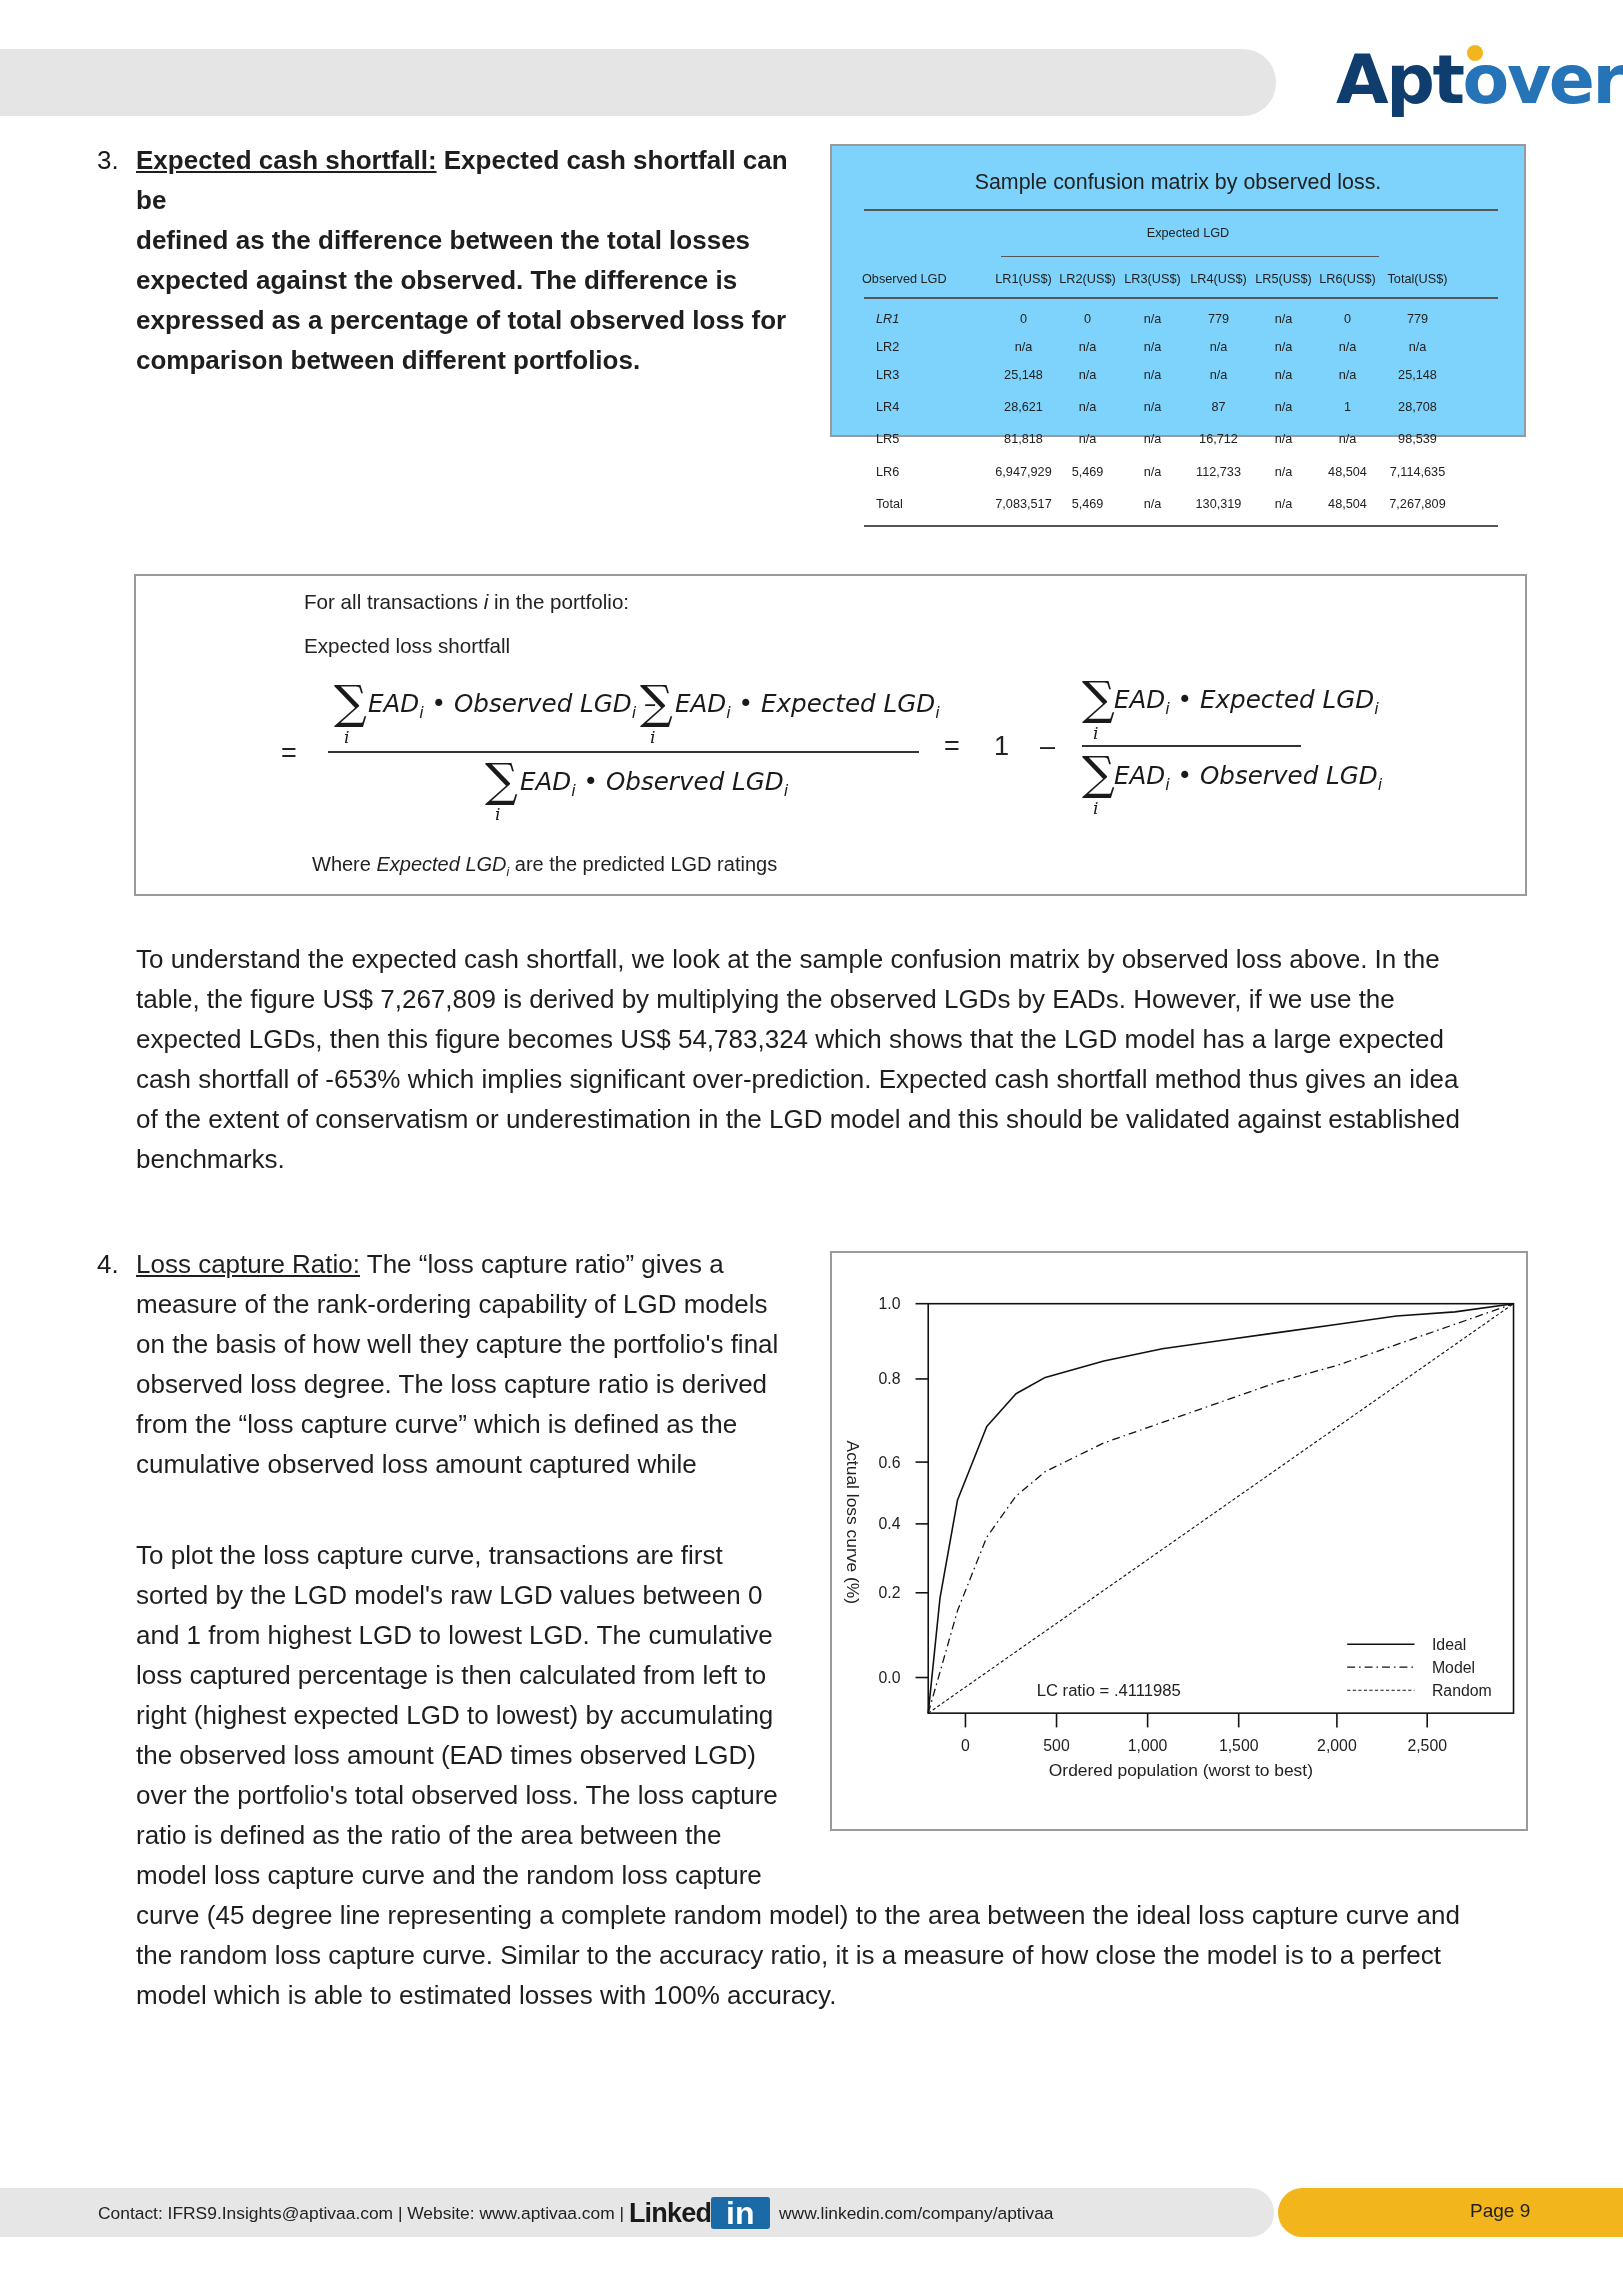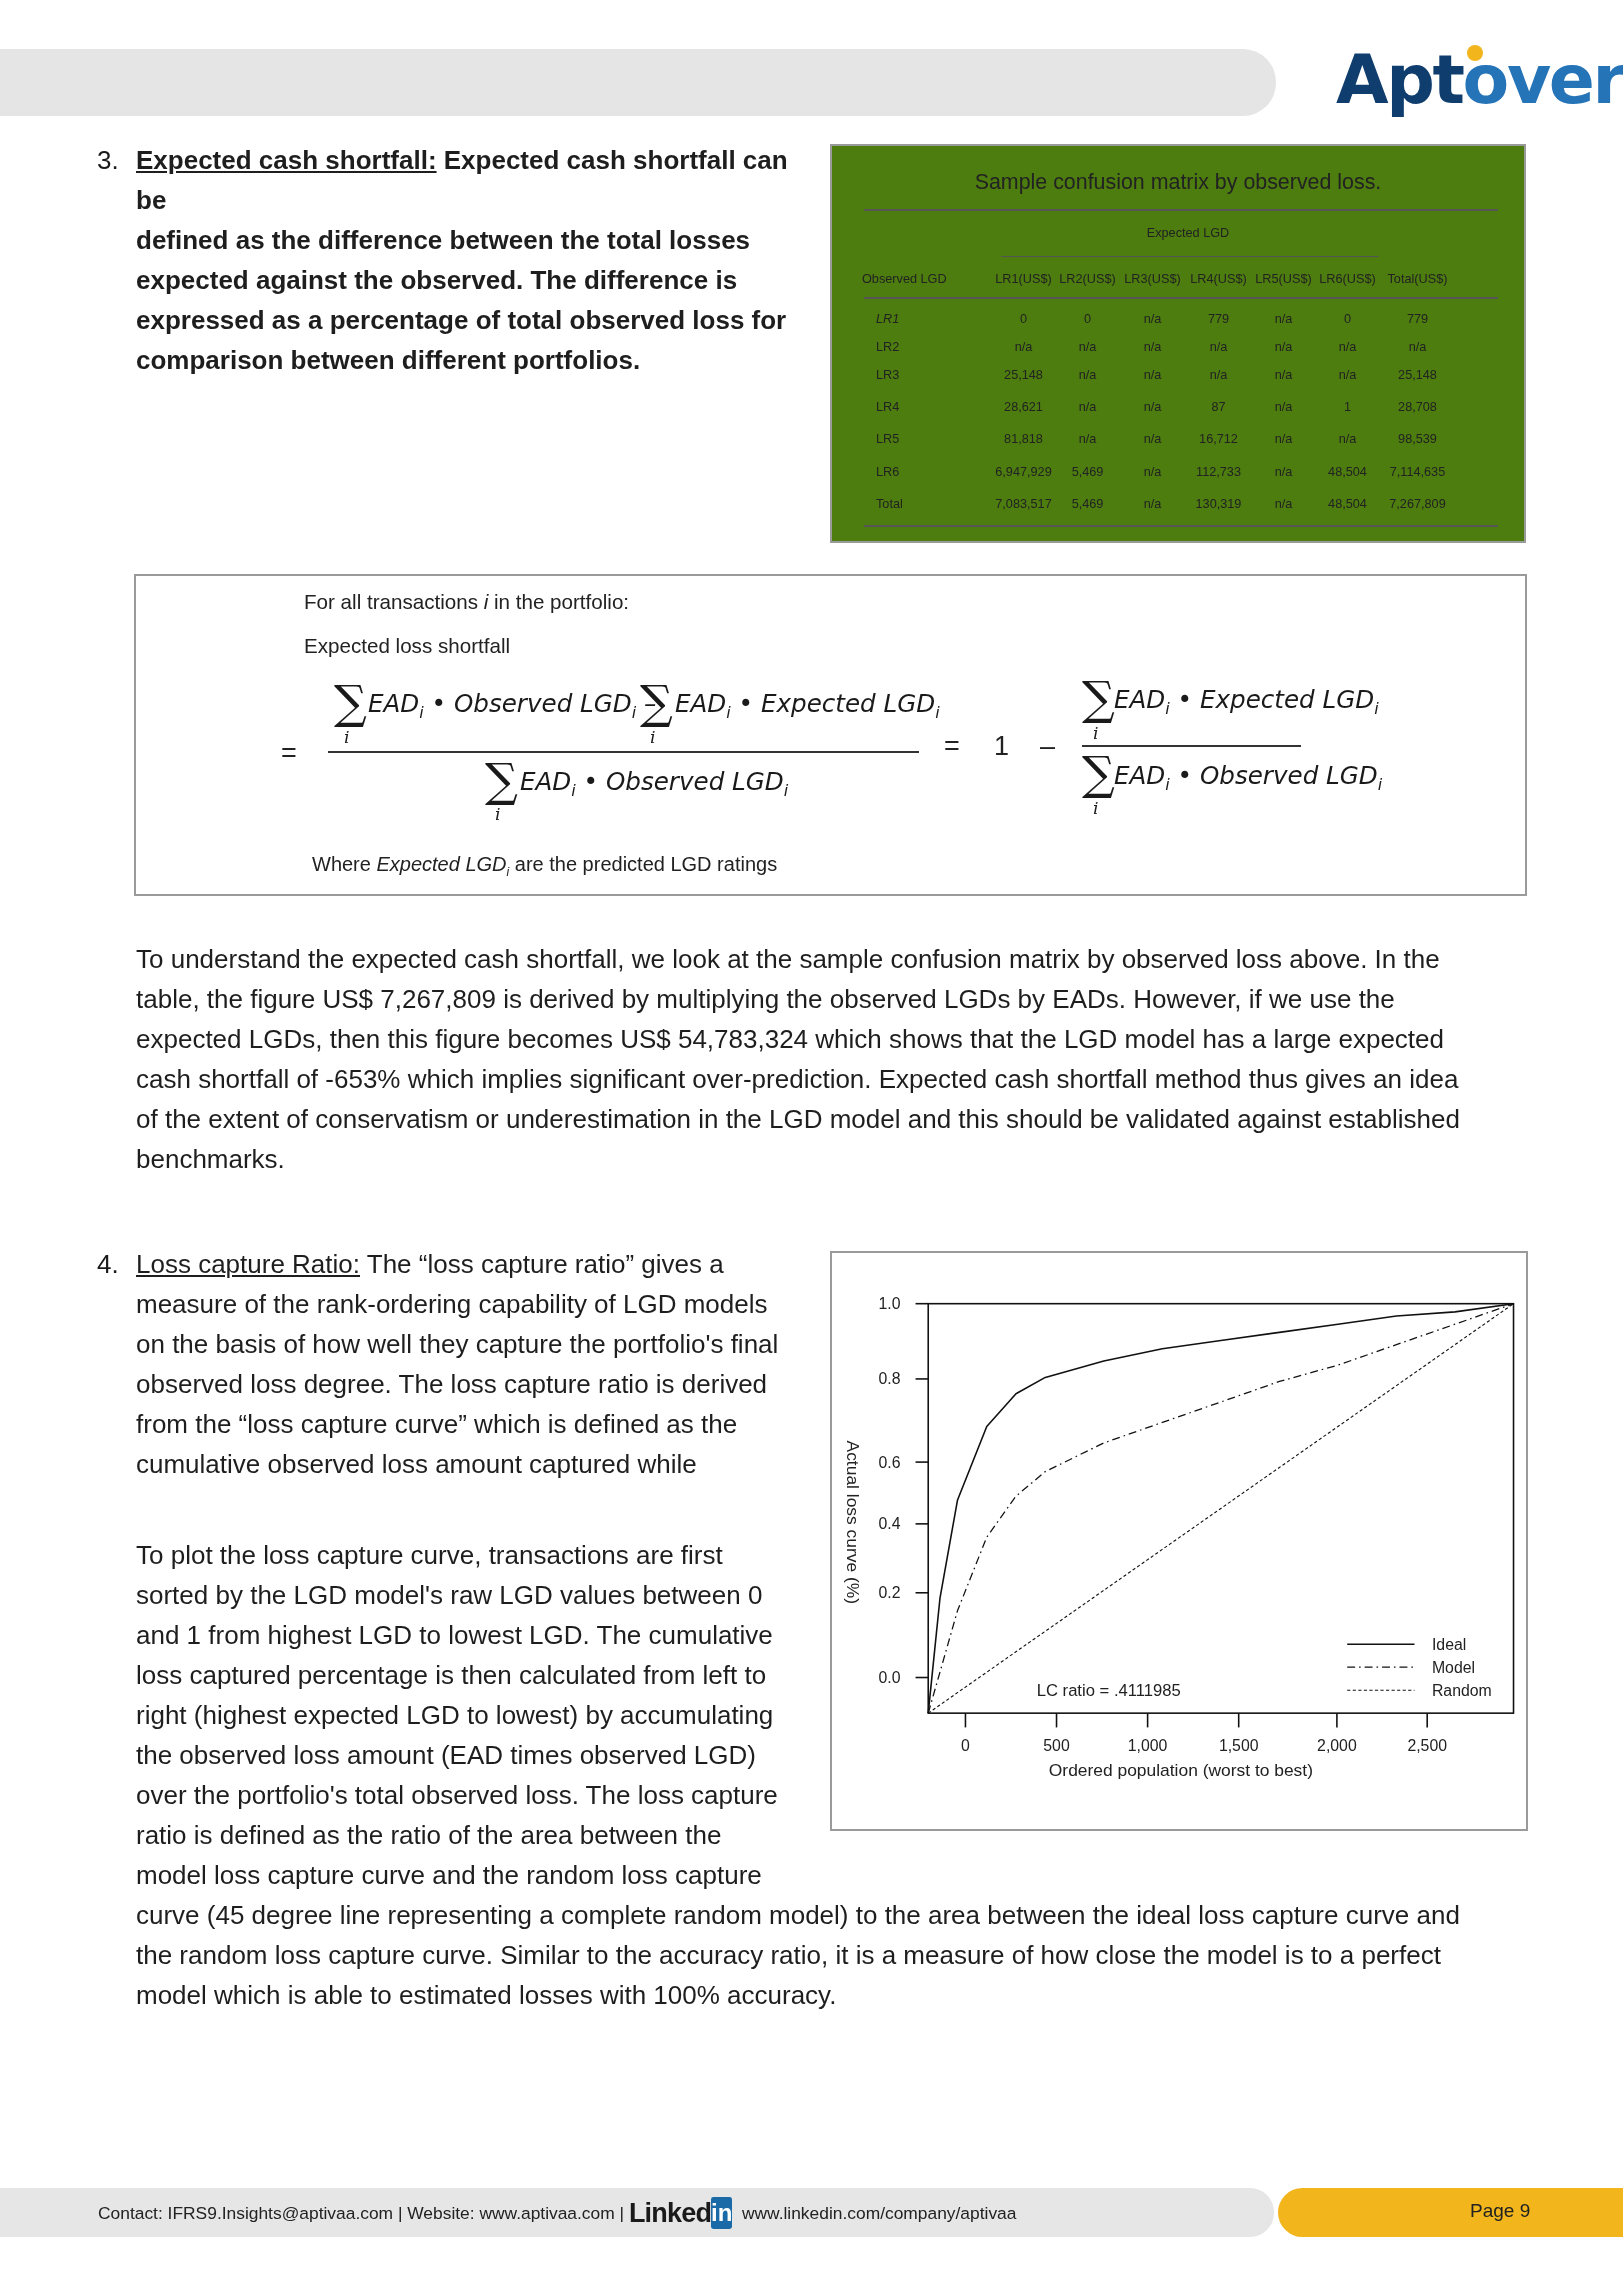--- a/index.html
+++ b/index.html
@@ -16,22 +16,22 @@
   .logo .ivaa { color: #2574b8; position: relative; }
   .logo .dot { position: absolute; width: 16px; height: 16px; border-radius: 50%;
                background: #f2b51c; left: 4px; top: 4.8px; }
 
   
   .para { font-size: 26px; line-height: 40px; color: #1e1e1e; }
   .num { position: absolute; font-size: 26px; line-height: 40px; }
   .u { text-decoration: underline; }
 
   
-  .table-box { left: 830px; top: 144px; width: 696px; height: 399px;
-               border: 2.4px solid #9a9a9a; background: #4d7c0f; box-sizing: border-box; }
+  .table-box { left: 830px; top: 144px; width: 696px; height: 293px;
+               border: 2.4px solid #9a9a9a; background: #7dd3fc; box-sizing: border-box; }
   .table-title { position: absolute; left: 0; width: 100%; top: 24px; text-align: center;
                  font-size: 21.4px; color: #222; }
   .hr { position: absolute; height: 1.6px; background: #555; }
   .th, .td { position: absolute; font-family: "Liberation Sans", sans-serif;
              font-size: 12.7px; color: #222; text-align: center; white-space: nowrap; }
 
   
   .formula-box { left: 134px; top: 574px; width: 1393px; height: 322px;
                  border: 2.4px solid #9a9a9a; box-sizing: border-box; background: #fff; }
   .ftext { position: absolute; font-size: 20.6px; color: #222; white-space: nowrap; }
@@ -46,22 +46,22 @@
   
   .chart-box { left: 830px; top: 1251px; width: 698px; height: 580px;
                border: 2.4px solid #9a9a9a; box-sizing: border-box; background: #fff; }
 
   
   .foot-bar { left: 0; top: 2188px; width: 1274px; height: 49px; background: #e6e6e7;
               border-radius: 0 24px 24px 0; }
   .foot-text { left: 98px; top: 2201px; font-size: 17.4px; color: #222; white-space: nowrap;
                display: flex; align-items: center; height: 24px; }
   .li-word { font-weight: bold; font-size: 27px; letter-spacing: -0.8px; color: #1a1a1a; margin-left: 4.8px; }
-  .li-box { display: inline-block; background: #1a6aa8; color: #fff; font-weight: bold; font-size: 24px;
-            padding: 0 0; height: 32px; line-height: 32px; border-radius: 2.4px; margin-right: 9.5px; }
+  .li-box { display: inline-block; background: #1a6aa8; color: #fff; font-weight: bold; font-size: 32px;
+            padding: 0 15px; height: 32px; line-height: 32px; border-radius: 2.4px; margin-right: 9.5px; }
   .page-pill { left: 1278px; top: 2188px; width: 346px; height: 49px; background: #f2b51c;
                border-radius: 24.6px 0 0 24.6px; }
   .page-label { left: 1470px; top: 2200px; font-size: 19px; color: #222; }
 </style>
 </head>
 <body>
 
 <div class="abs top-bar"></div>
 <div class="abs logo">
   <span class="apt">Apt</span><span class="ivaa"><span class="dot"></span><span>over</span></span>

